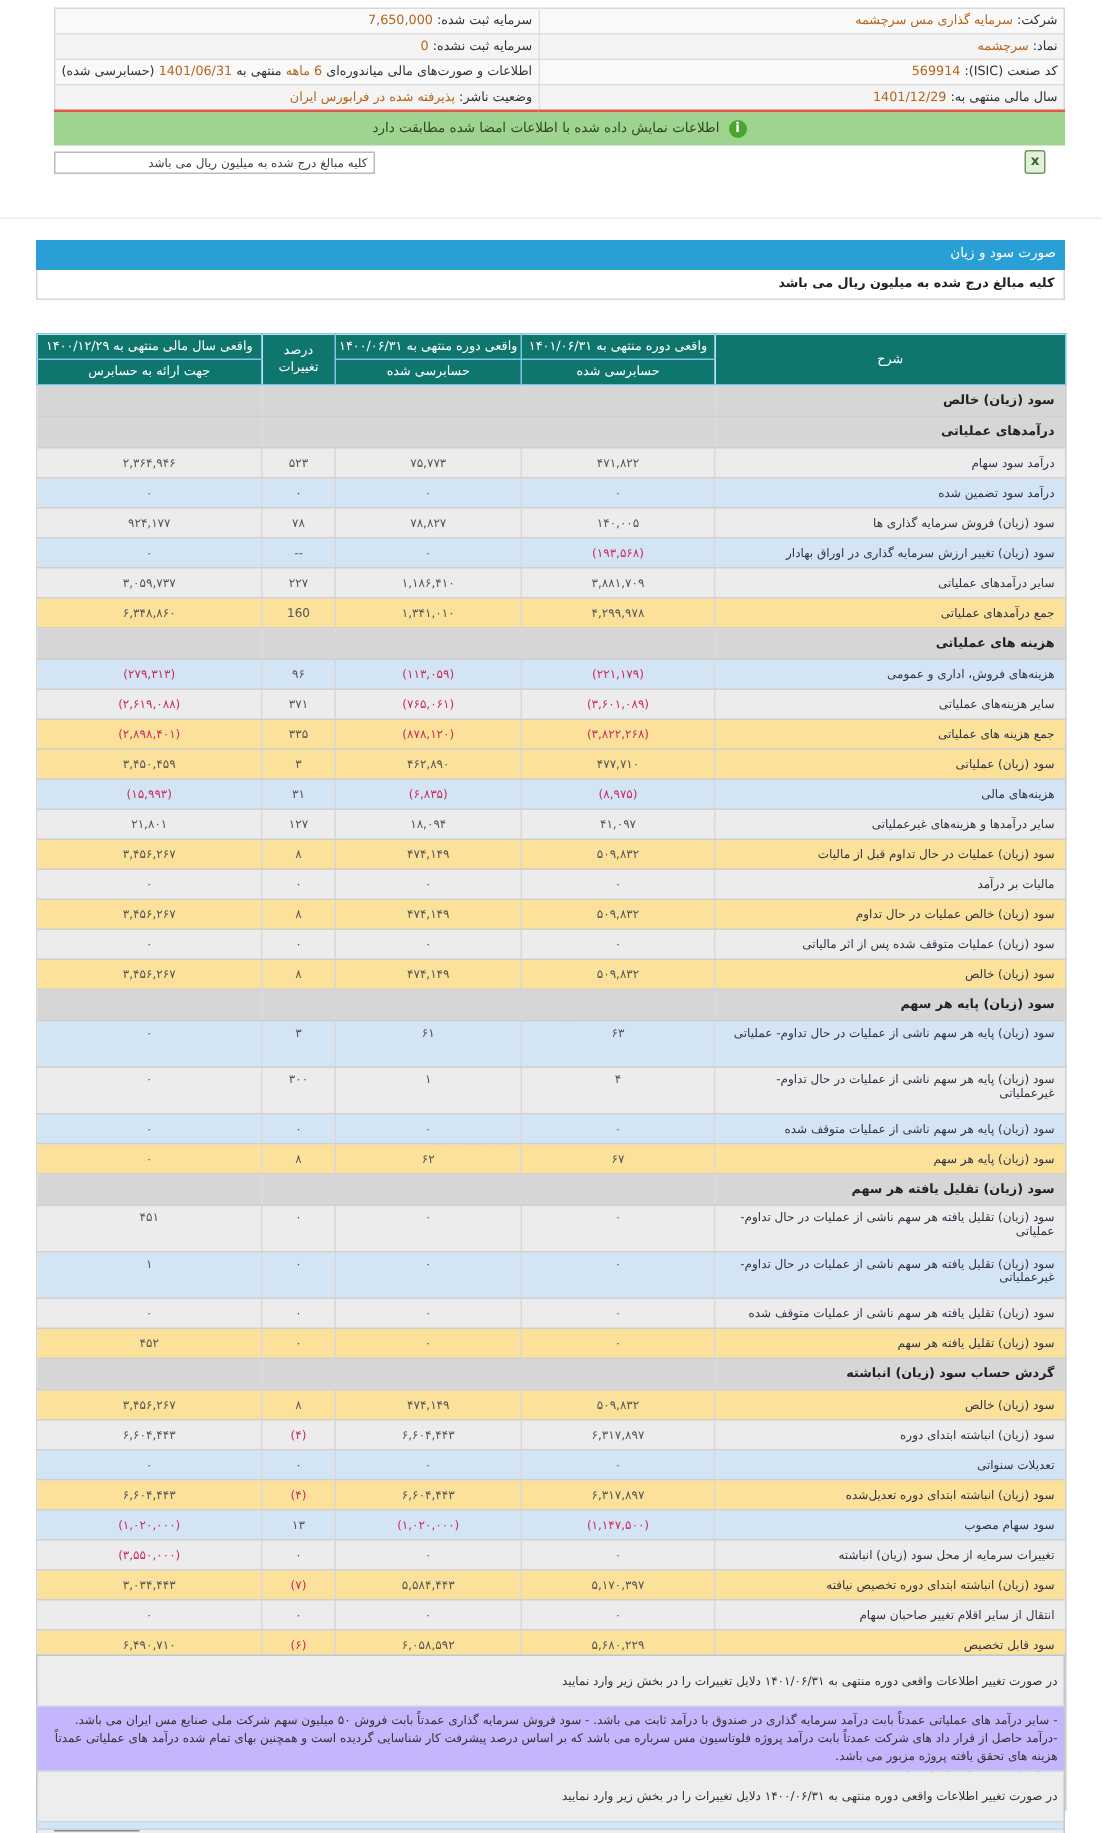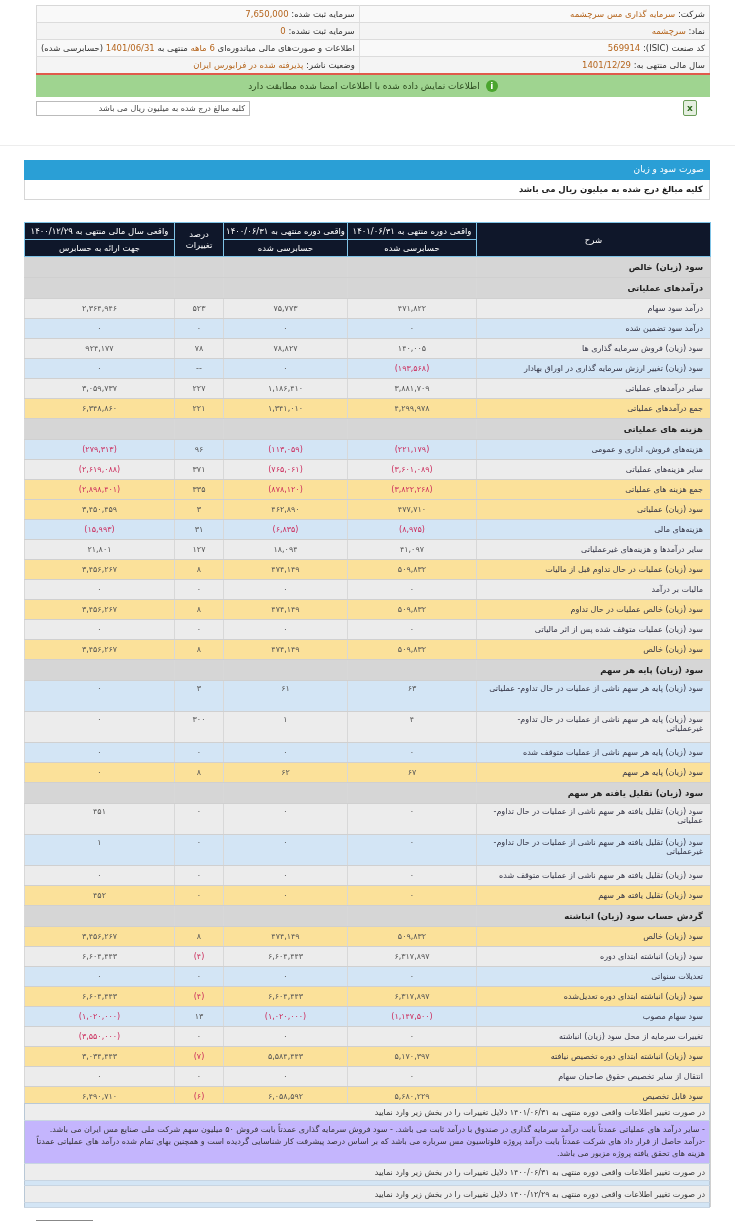--- a/index.html
+++ b/index.html
@@ -51,42 +51,42 @@
     position: absolute; left: 24px; top: 180px; width: 686px; height: 20px;
     background: #fff; border: 1px solid #d6d6d6; border-top: none;
     direction: rtl; font-size: 8.5px; font-weight: bold; padding: 4px 6px; color: #222;
   }
   
   .main {
     position: absolute; left: 24px; top: 222px; width: 686px;
     border-collapse: collapse; direction: rtl; table-layout: fixed;
   }
   .main th {
-    background: #0f172a; color: #fff; font-weight: normal; font-size: 8.5px;
+    background: #0f766e; color: #fff; font-weight: normal; font-size: 8.5px;
     border: 1px solid #7fc3e6; height: 17px; padding: 0 2px; white-space: nowrap; overflow: hidden;
   }
   .main td {
     font-size: 8px; border: 1px solid #d0d0d0; border-left-color: #d8d8d8;
     height: 20px; padding: 0 3px; text-align: center; color: #555;
   }
   .main td.desc { text-align: right; color: #334; padding-right: 7px; font-size: 8px; }
   .main tr.r-gray td { background: #ececec; }
   .main tr.r-blue td { background: #d3e5f5; }
   .main tr.r-yellow td { background: #fbe19a; }
   .main tr.r-head td { background: #d6d6d6; height: 21px; }
   .main tr.r-head td.desc { font-weight: bold; color: #222; font-size: 8.5px; }
   .main tr.tall td { height: 31px; vertical-align: top; padding-top: 3px; }
   .neg { color: #cc2c5c !important; }
   
   .notes {
     position: absolute; left: 24px; top: 1103px; width: 686px;
     border: 1px solid #b9c8d6; direction: rtl; border-collapse: collapse;
   }
   .notes td { font-size: 8px; padding: 3px 4px; color: #333; border-bottom: 1px solid #c8d5e2; }
-  .notes tr.n-gray td { background: #ededed; height: 17px; }
+  .notes tr.n-gray td { background: #ededed; height: 34px; }
   .notes tr.n-blue td { background: #c4b5fd; line-height: 12px; }
   .notes tr.n-blue-thin td { background: #d3e5f5; height: 5px; padding: 0; }
   .footer-line { position: absolute; left: 36px; top: 1220px; width: 57px; height: 1px; background: #888; }
   .watermark {
     position: absolute; left: 200px; top: 560px; font-size: 64px; color: rgba(160,160,160,0.18);
     transform: rotate(-55deg); font-family: "DejaVu Sans", sans-serif; white-space: nowrap; pointer-events: none;
   }
 </style>
 </head>
 <body>
@@ -223,21 +223,21 @@
         <td class="desc">سایر درآمدهای عملیاتی</td>
         <td>۳,۸۸۱,۷۰۹</td>
         <td>۱,۱۸۶,۴۱۰</td>
         <td>۲۲۷</td>
         <td>۳,۰۵۹,۷۳۷</td>
       </tr>
       <tr class="r-yellow">
         <td class="desc">جمع درآمدهای عملیاتی</td>
         <td>۴,۲۹۹,۹۷۸</td>
         <td>۱,۳۴۱,۰۱۰</td>
-        <td>۲۲۱</td>
+        <td>160</td>
         <td>۶,۳۴۸,۸۶۰</td>
       </tr>
       <tr class="r-head">
         <td class="desc">هزینه های عملیاتی</td>
         <td></td>
         <td></td>
         <td></td>
         <td></td>
       </tr>
       <tr class="r-blue">
@@ -437,21 +437,21 @@
         <td class="neg">(۳,۵۵۰,۰۰۰)</td>
       </tr>
       <tr class="r-yellow">
         <td class="desc">سود (زیان) انباشته ابتدای دوره تخصیص نیافته</td>
         <td>۵,۱۷۰,۳۹۷</td>
         <td>۵,۵۸۴,۴۴۳</td>
         <td class="neg">(۷)</td>
         <td>۳,۰۳۴,۴۴۳</td>
       </tr>
       <tr class="r-gray">
-        <td class="desc">انتقال از سایر تخصیص حقوق صاحبان سهام</td>
+        <td class="desc">انتقال از سایر اقلام تغییر صاحبان سهام</td>
         <td>۰</td>
         <td>۰</td>
         <td>۰</td>
         <td>۰</td>
       </tr>
       <tr class="r-yellow">
         <td class="desc">سود قابل تخصیص</td>
         <td>۵,۶۸۰,۲۲۹</td>
         <td>۶,۰۵۸,۵۹۲</td>
         <td class="neg">(۶)</td>

